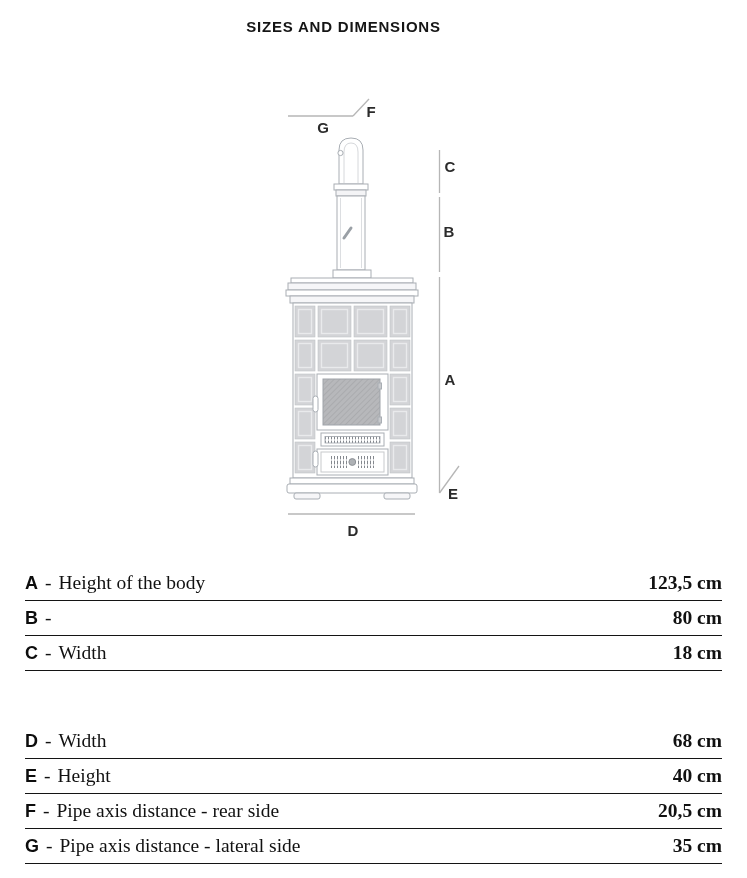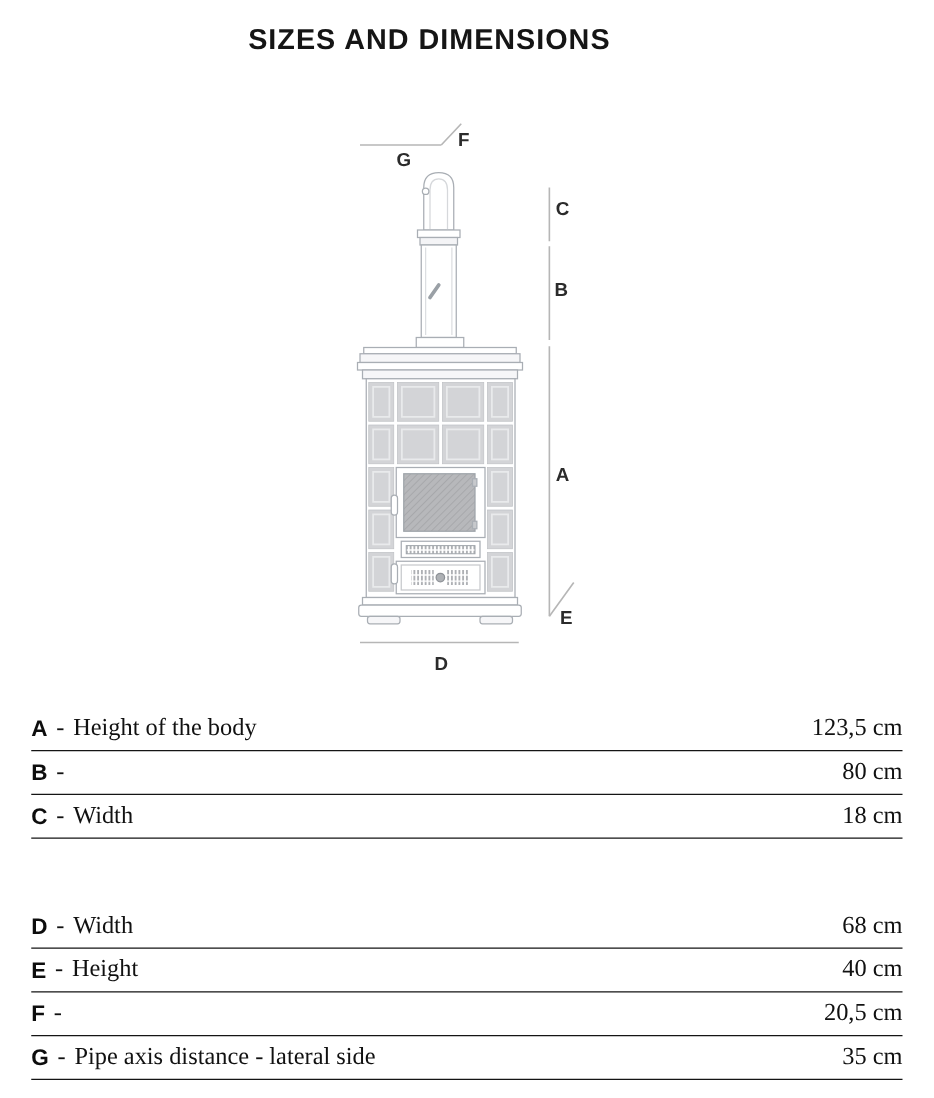--- a/index.html
+++ b/index.html
@@ -2,21 +2,21 @@
 <html><head>
 <meta charset="utf-8">
 <style>
   html,body{margin:0;padding:0;}
   body{
     width:747px;height:878px;background:#ffffff;position:relative;
     font-family:"Liberation Sans",sans-serif;overflow:hidden;
   }
   .page-title{
     position:absolute;top:18px;left:0;width:687px;margin:0;
-    text-align:center;font-size:23px;font-weight:700;letter-spacing:.8px;
+    text-align:center;font-size:15px;font-weight:700;letter-spacing:.8px;
     color:#151515;font-family:"Liberation Sans",sans-serif;
   }
   .diagram-svg{position:absolute;top:0;left:0;}
   .dim-label{
     font-family:"Liberation Sans",sans-serif;
     font-size:15px;font-weight:700;fill:#2b2b2b;
   }
   .dims-table{position:absolute;left:25px;width:697px;}
   .dims-group-1{top:566px;}
   .dims-group-2{top:724px;}
@@ -24,21 +24,21 @@
     display:flex;align-items:center;height:34px;
     border-bottom:1.5px solid #141414;
     font-family:"Liberation Serif",serif;font-size:19.5px;color:#111;
     white-space:nowrap;
   }
   .dim-letter{
     font-family:"Liberation Sans",sans-serif;font-weight:700;font-size:18px;
     color:#0d0d0d;
   }
   .dim-sep{margin:0 7px;}
-  .dim-value{margin-left:auto;font-weight:400;}
+  .dim-value{margin-left:auto;font-weight:700;}
 </style>
 </head>
 <body>
 
 <h1 class="page-title">SIZES AND DIMENSIONS</h1>
 
 <svg class="diagram-svg" width="747" height="560" viewBox="0 0 747 560">
   <defs>
     <pattern id="hatch" width="4" height="4" patternUnits="userSpaceOnUse" patternTransform="rotate(45)">
       <rect width="4" height="4" fill="#b7b8bb"></rect>
@@ -191,20 +191,21 @@
   </div>
   <div class="dim-row">
     <span class="dim-letter">E</span>
     <span class="dim-sep">-</span>
     <span class="dim-text">Height</span>
     <span class="dim-value">40 cm</span>
   </div>
   <div class="dim-row">
     <span class="dim-letter">F</span>
     <span class="dim-sep">-</span>
+    <span class="dim-text">Pipe axis distance - rear side</span>
     <span class="dim-value">20,5 cm</span>
   </div>
   <div class="dim-row">
     <span class="dim-letter">G</span>
     <span class="dim-sep">-</span>
     <span class="dim-text">Pipe axis distance - lateral side</span>
     <span class="dim-value">35 cm</span>
   </div>
 </div>
 

